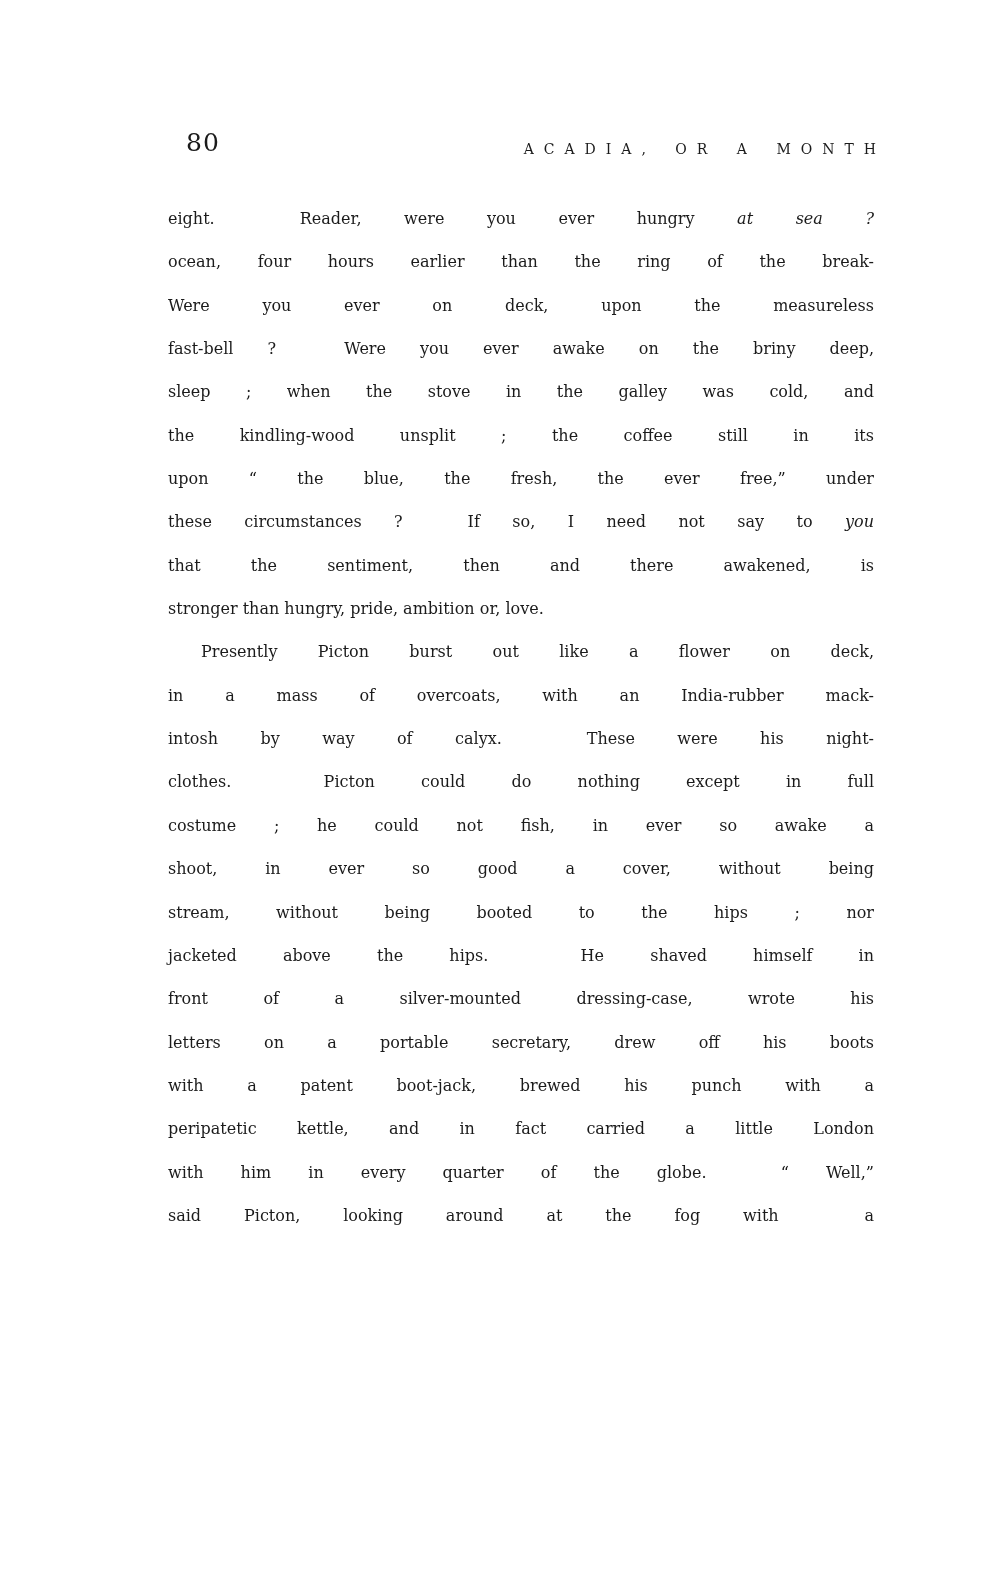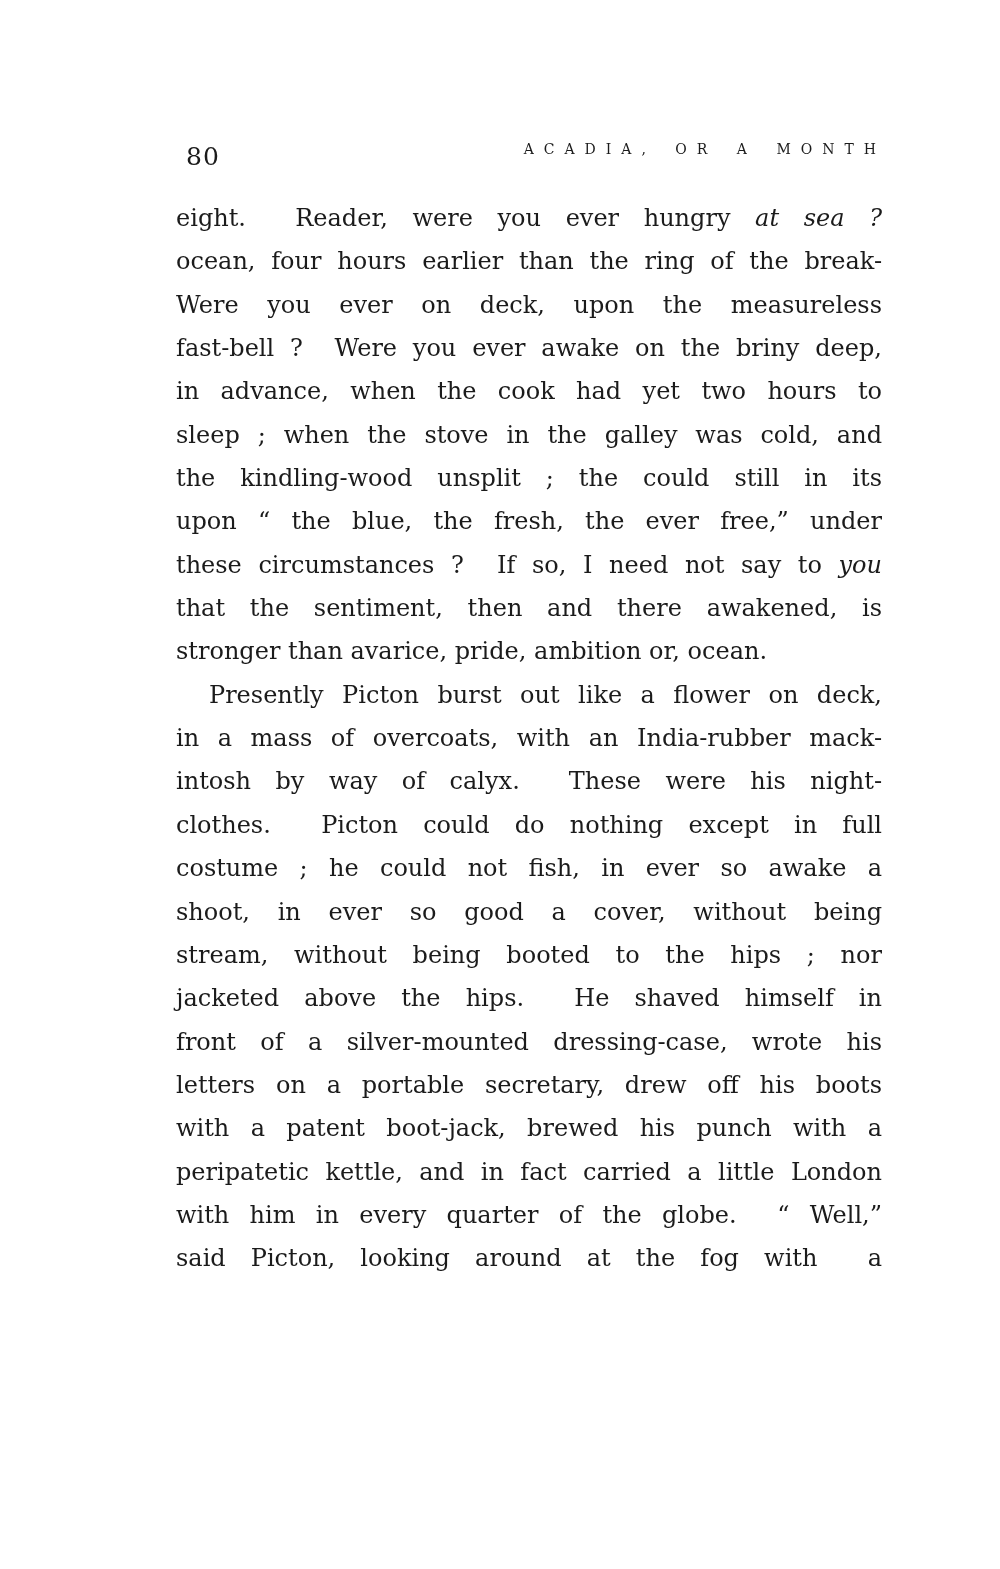--- a/index.html
+++ b/index.html
@@ -15,43 +15,43 @@
     color: #1b1b1b;
     overflow: hidden;
   }
   .page {
     position: absolute;
     inset: 0;
   }
   .pagenum {
     position: absolute;
     left: 186px;
-    top: 144px;
+    top: 130px;
     font-size: 25px;
     line-height: 25px;
     letter-spacing: 1px;
   }
   .running-head {
     position: absolute;
     left: 180px;
     top: 139px;
     width: 706px;
     text-align: right;
     font-size: 14px;
     line-height: 20px;
     letter-spacing: 10px;
     word-spacing: 5px;
     white-space: nowrap;
   }
   .text-block {
     position: absolute;
-    left: 176px;
+    left: 168px;
     top: 197px;
     width: 706px;
-    font-size: 24px;
+    font-size: 16px;
   }
   .line {
     height: 43.35px;
     line-height: 43.35px;
     text-align: justify;
     text-align-last: justify;
   }
   .line.no-just {
     text-align-last: left;
   }
@@ -66,27 +66,26 @@
 <body>
 
 <div class="page">
   <div class="pagenum">80</div>
   <div class="running-head">ACADIA, OR A MONTH</div>
   <div class="text-block" id="text-block">
       <div class="line"><span class="">eight.&nbsp; Reader, were you ever hungry </span><span class="it">at sea ?</span></div>
       <div class="line"><span class="">ocean, four hours earlier than the ring of the break-</span></div>
       <div class="line"><span class="">Were you ever on deck, upon the measureless</span></div>
       <div class="line"><span class="">fast-bell ?&nbsp; Were you ever awake on the briny deep,</span></div>
-      <div class="line"><span class="">in advance, when the cook had yet two hours to</span></div>
       <div class="line"><span class="">sleep ; when the stove in the galley was cold, and</span></div>
-      <div class="line"><span class="">the kindling-wood unsplit ; the could still in its</span></div>
+      <div class="line"><span class="">the kindling-wood unsplit ; the coffee still in its</span></div>
       <div class="line"><span class="">upon “ the blue, the fresh, the ever free,” under</span></div>
       <div class="line"><span class="">these circumstances ?&nbsp; If so, I need not say to </span><span class="it">you</span></div>
       <div class="line"><span class="">that the sentiment, then and there awakened, is</span></div>
-      <div class="line no-just"><span class="">stronger than avarice, pride, ambition or, ocean.</span></div>
+      <div class="line no-just"><span class="">stronger than hungry, pride, ambition or, love.</span></div>
       <div class="line indent"><span class="">Presently Picton burst out like a flower on deck,</span></div>
       <div class="line"><span class="">in a mass of overcoats, with an India-rubber mack-</span></div>
       <div class="line"><span class="">intosh by way of calyx.&nbsp; These were his night-</span></div>
       <div class="line"><span class="">clothes.&nbsp; Picton could do nothing except in full</span></div>
       <div class="line"><span class="">costume ; he could not fish, in ever so awake a</span></div>
       <div class="line"><span class="">shoot, in ever so good a cover, without being</span></div>
       <div class="line"><span class="">stream, without being booted to the hips ; nor</span></div>
       <div class="line"><span class="">jacketed above the hips.&nbsp; He shaved himself in</span></div>
       <div class="line"><span class="">front of a silver-mounted dressing-case, wrote his</span></div>
       <div class="line"><span class="">letters on a portable secretary, drew off his boots</span></div>

